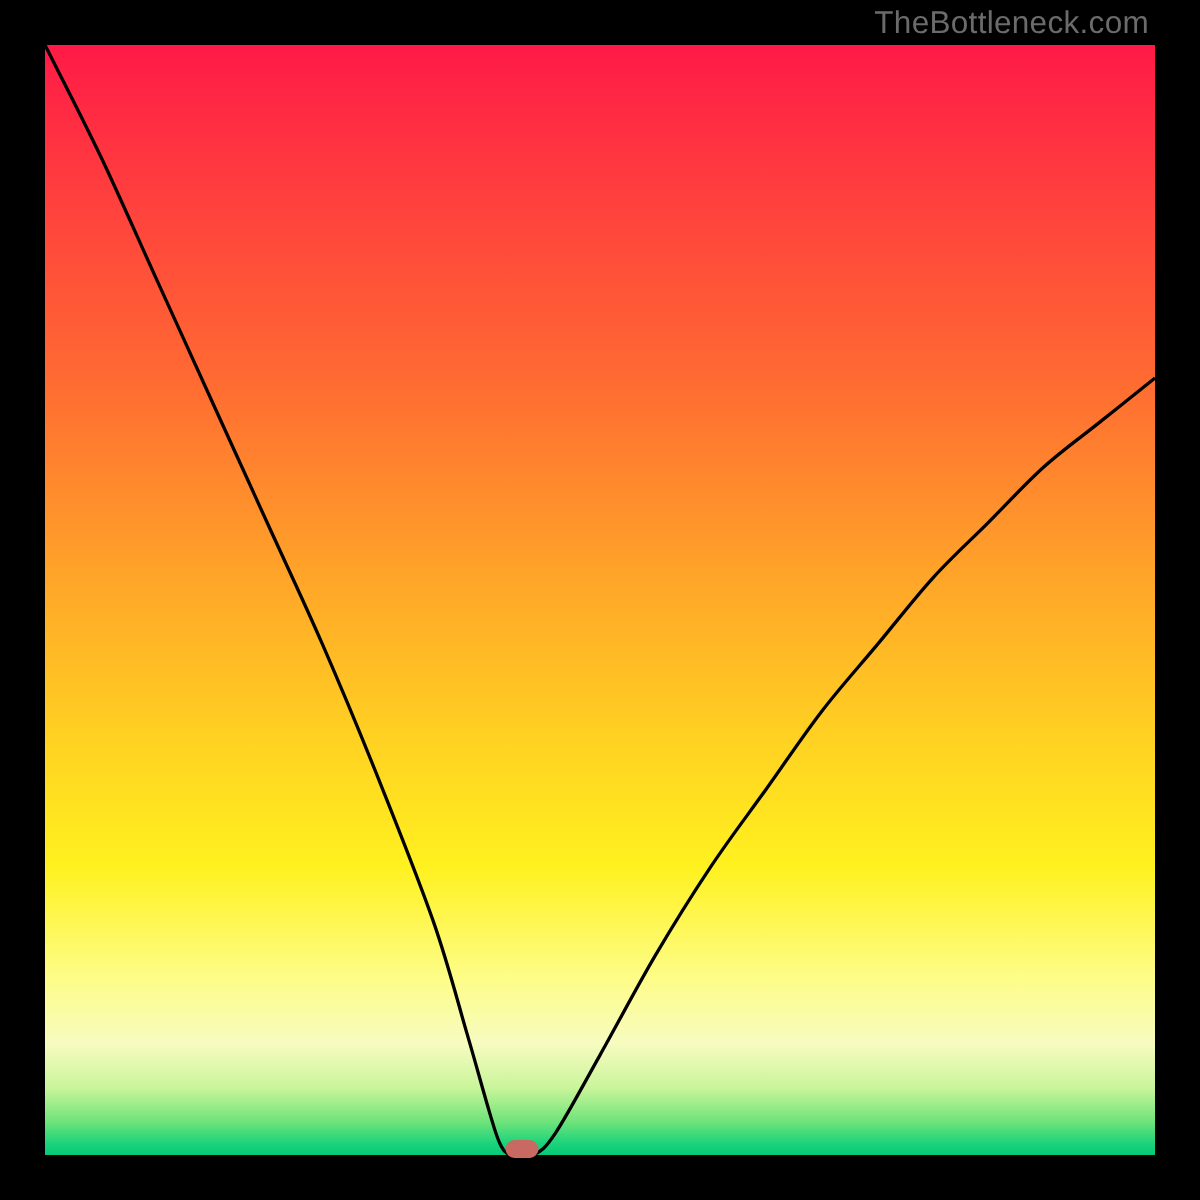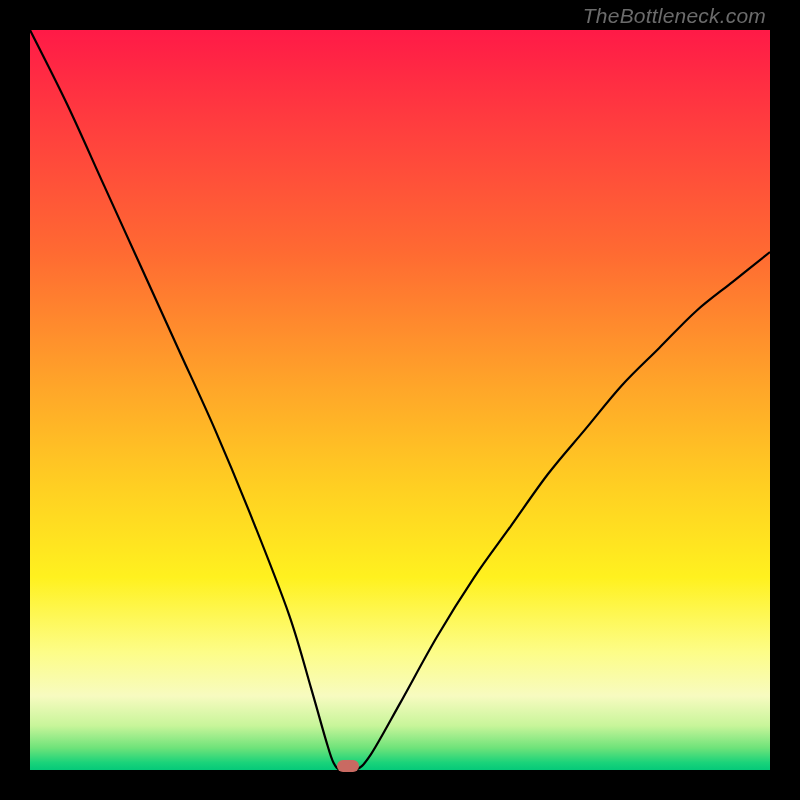--- a/index.html
+++ b/index.html
@@ -41,21 +41,20 @@
   }
   .watermark {
     position: absolute;
     top: 4px;
     right: 34px;
     color: #6b6b6b;
     font-size: 21px;
     font-weight: 500;
     letter-spacing: 0.2px;
     user-select: none;
-    font-style: italic;
   }
   svg.curve {
     position: absolute;
     left: 0;
     top: 0;
     width: 740px;
     height: 740px;
     overflow: visible;
   }
   .marker {

